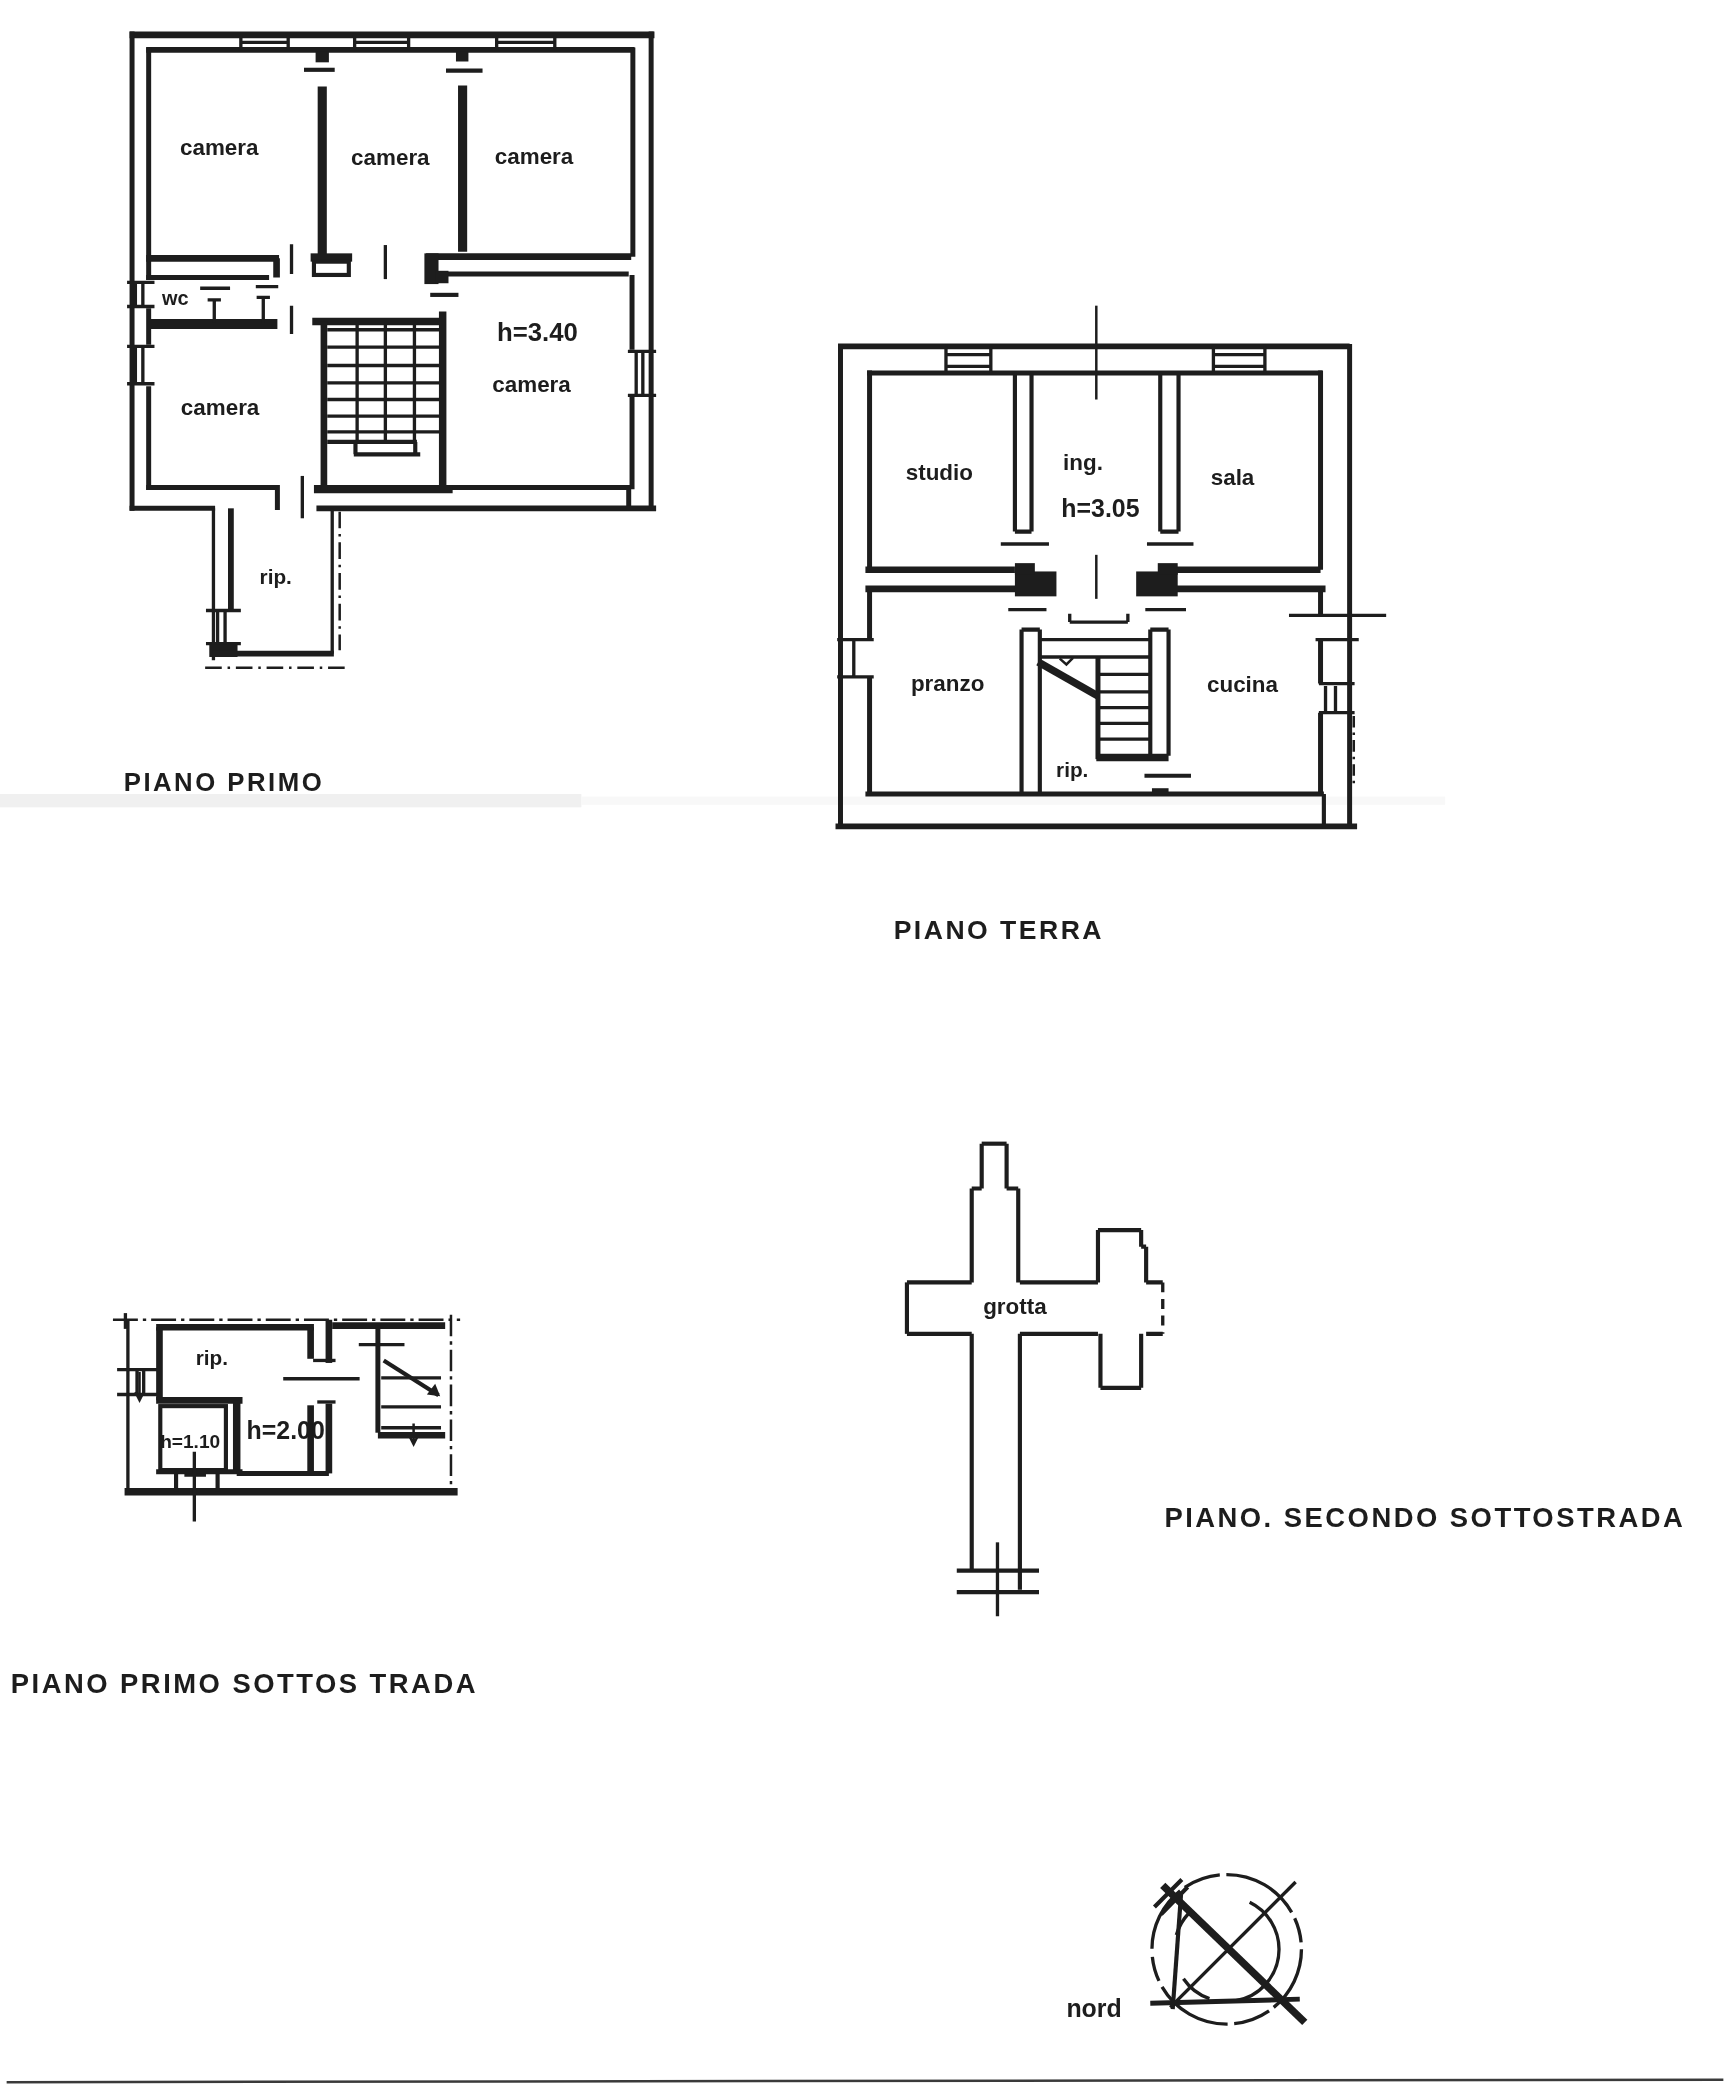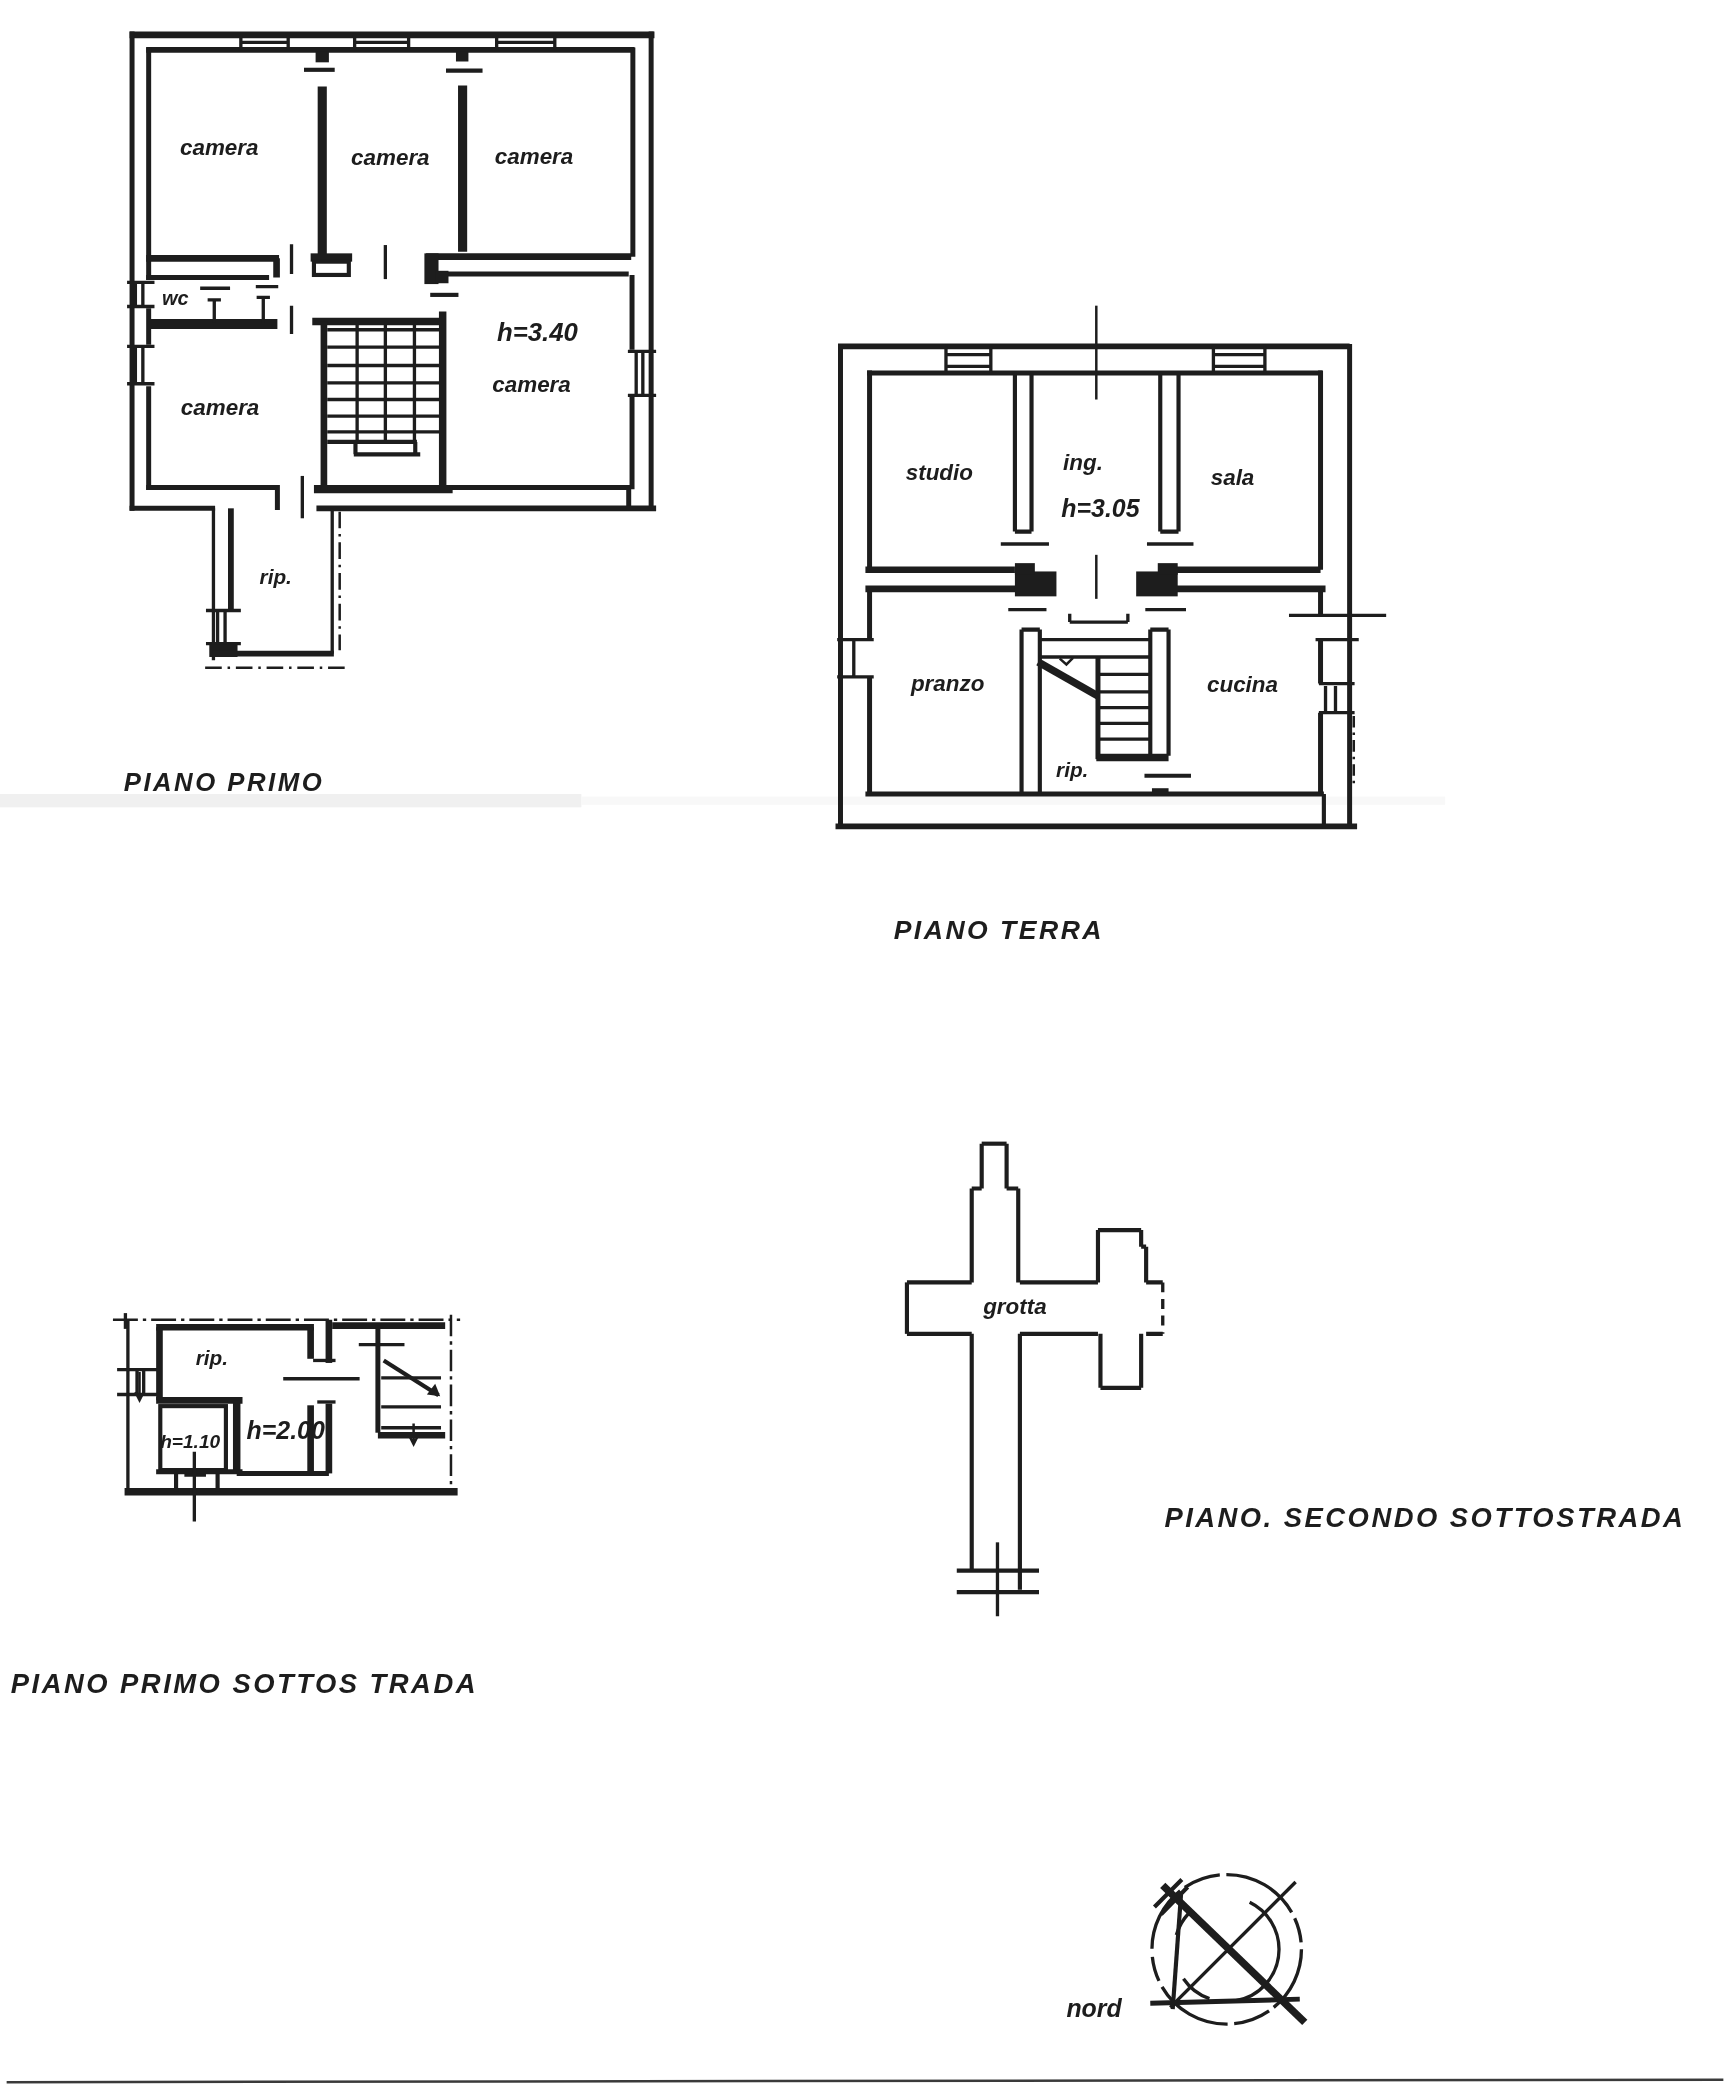--- a/index.html
+++ b/index.html
@@ -1,17 +1,17 @@
 <!DOCTYPE html>
 <html style="font-size:13.3px"><head>
 <meta charset="utf-8">
 <style>
   html,body{margin:0;padding:0;background:#ffffff;}
   .page{position:relative;width:1730px;height:2098px;background:#ffffff;overflow:hidden;
-        font-family:"Liberation Sans", sans-serif;font-style:italic;}
+        font-family:"Liberation Sans", sans-serif;}
   svg{position:absolute;left:0;top:0;}
   text{font-family:"Liberation Sans", sans-serif;fill:#1d1d1d;}
   .rm{font-weight:bold;letter-spacing:0px;}
   .lbl{font-weight:bold;letter-spacing:3px;}
 </style>
 </head>
 <body>
 <div class="page">
 <svg width="1730" height="2098" viewBox="0 0 2083 2526">
 <g stroke="#1d1d1d" fill="none" stroke-linecap="butt">

